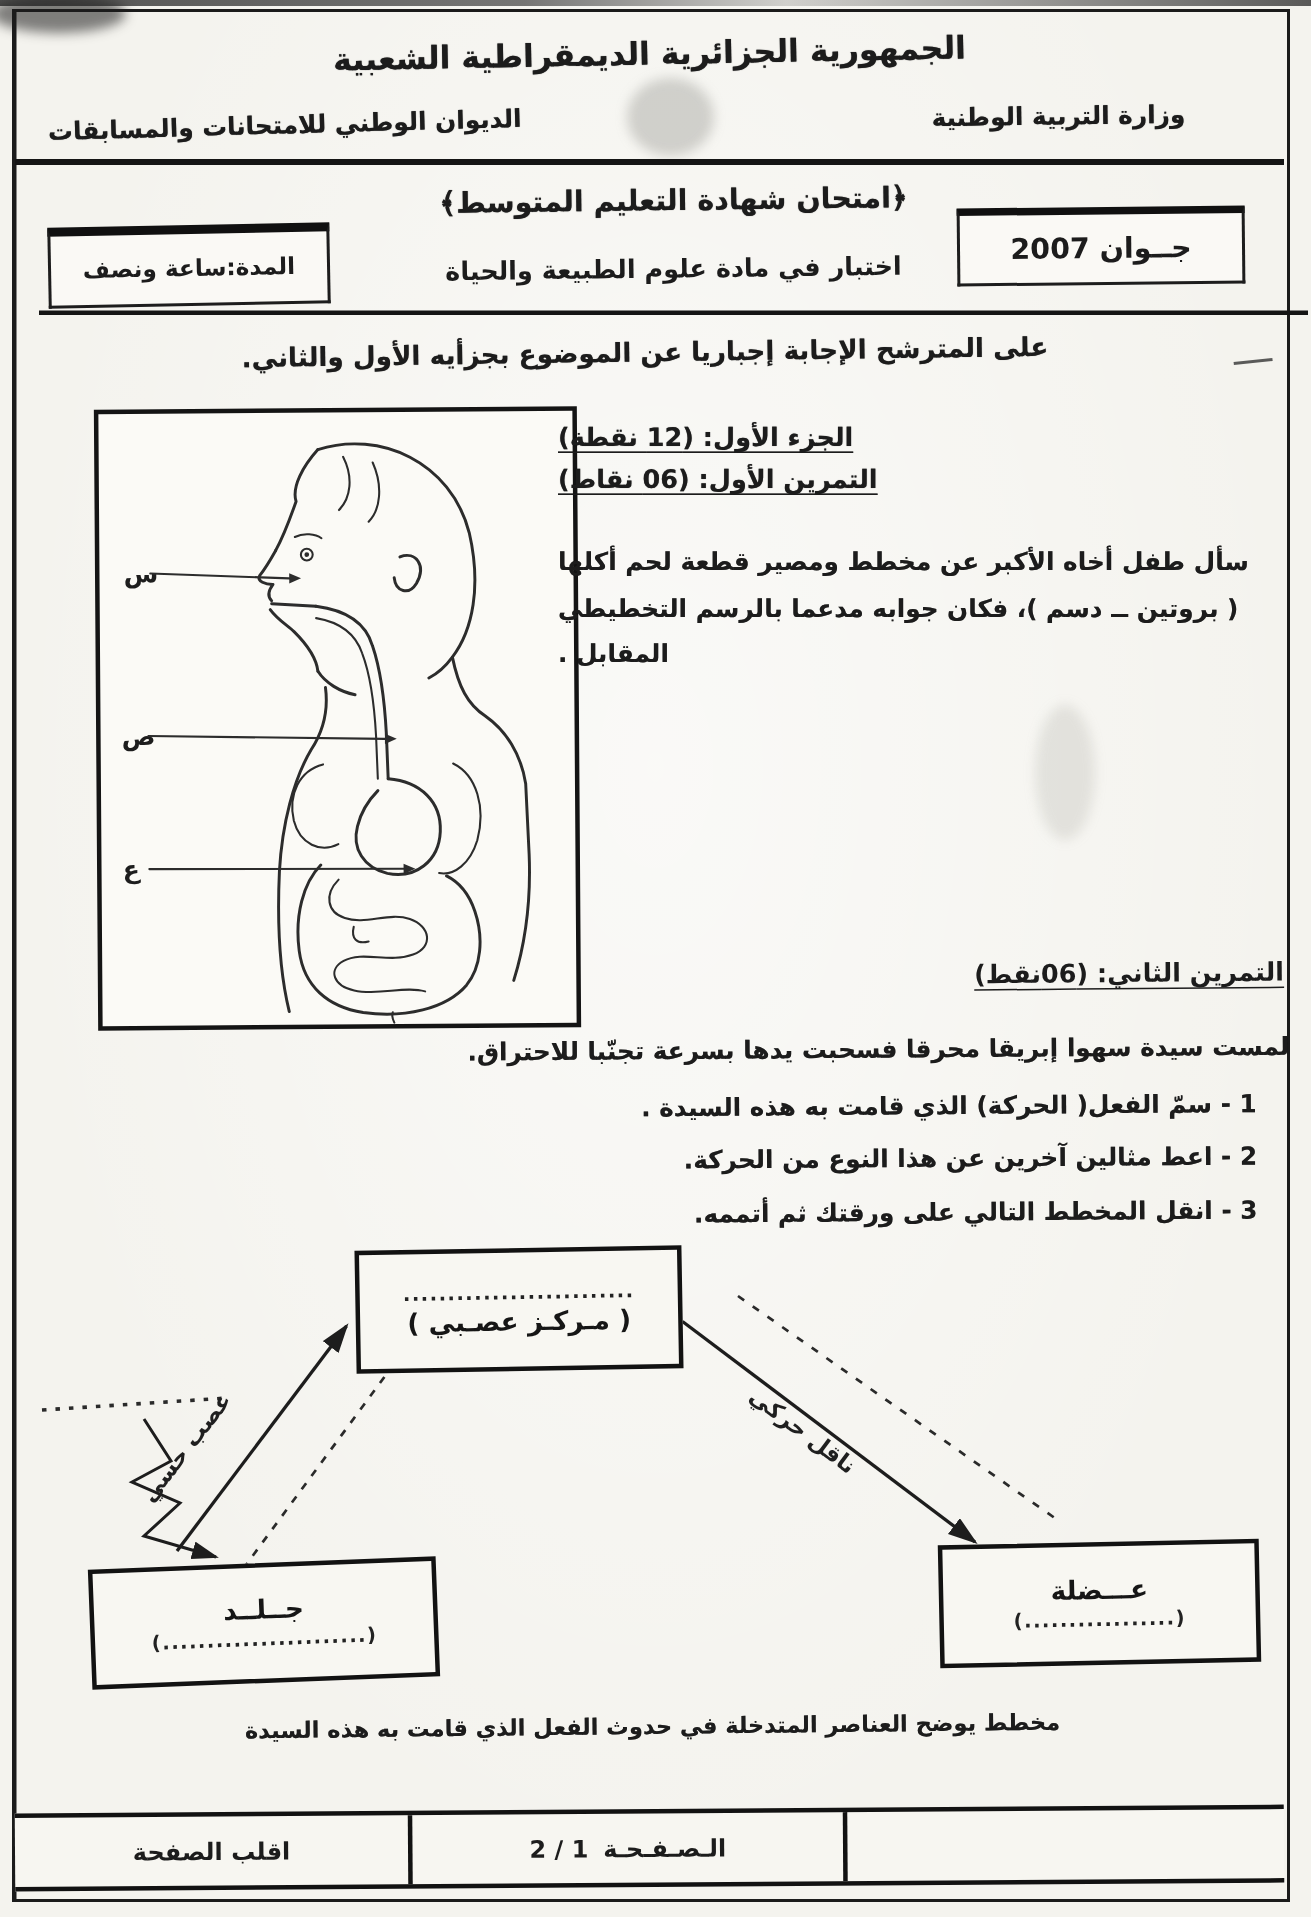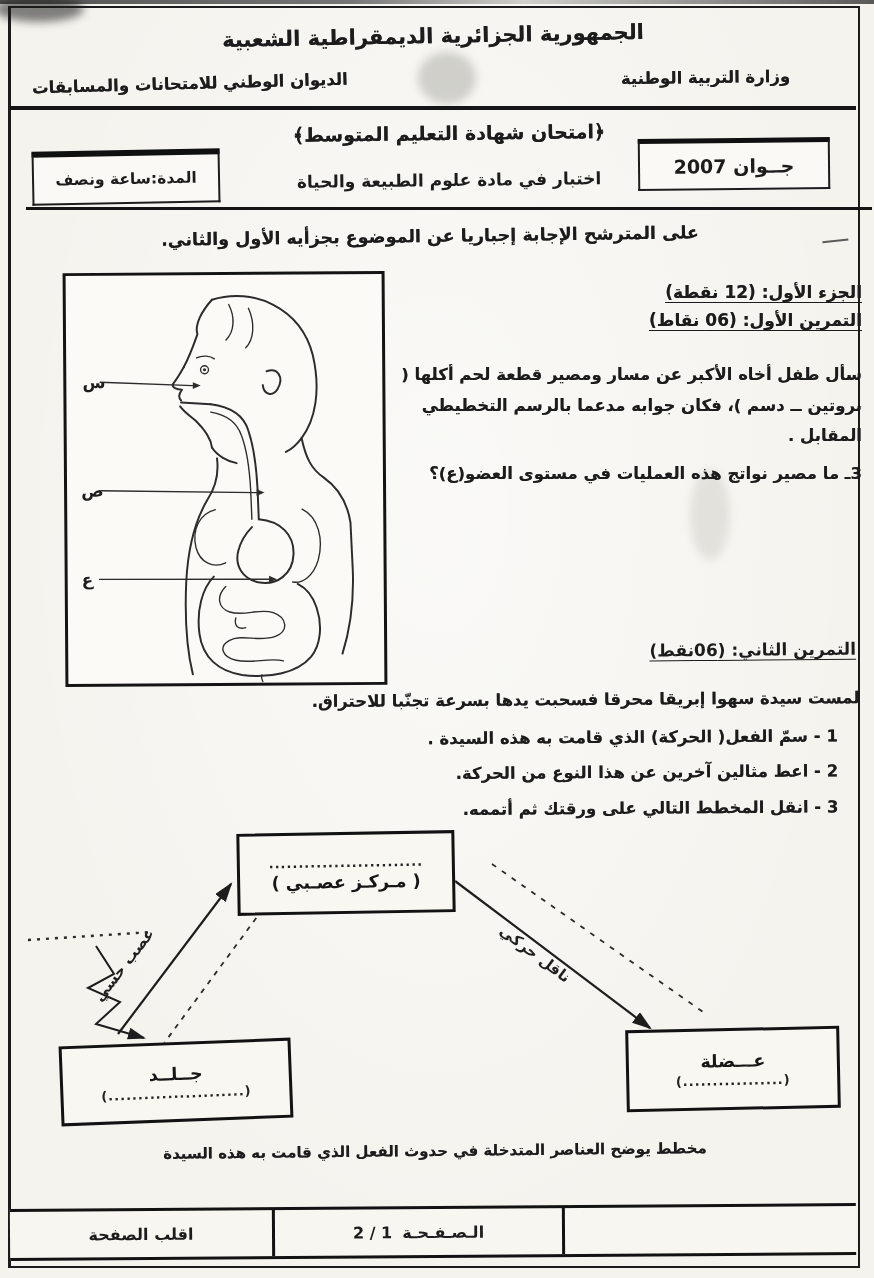--- a/index.html
+++ b/index.html
@@ -57,21 +57,21 @@
     border-bottom:2px solid #333;transform:rotate(-6deg);opacity:.8;}
 
   
   .figure-box{position:absolute;left:64px;top:272px;width:322px;height:414px;
     border:3px solid #141414;background:#fbfaf6;transform:rotate(-.4deg);}
   .figure-box svg{display:block;width:100%;height:100%;}
   .fig-stroke{fill:none;stroke:#2c2c2c;stroke-width:2;stroke-linecap:round;stroke-linejoin:round;}
   .fig-thin{fill:none;stroke:#2c2c2c;stroke-width:1.4;stroke-linecap:round;}
   .fig-label{font-size:17px;font-weight:bold;fill:#1d1d1d;}
 
-  .p1-col{position:absolute;left:396px;top:282px;width:466px;direction:rtl;text-align:right;}
+  .p1-col{position:absolute;left:372px;top:282px;width:466px;direction:rtl;text-align:left;}
   .sec-heading{font-size:17px;font-weight:bold;text-decoration:underline;
     text-underline-offset:4px;margin:0 0 8px 0;text-shadow:0 0 .5px rgba(0,0,0,.6);}
   .p1-col .gap{height:22px;}
   .para{font-size:16.5px;font-weight:bold;line-height:1.85;margin:0 0 8px 0;
     text-shadow:0 0 .4px rgba(0,0,0,.5);}
   .q{font-size:16.5px;font-weight:bold;line-height:1.75;margin:7px 0;
     text-shadow:0 0 .4px rgba(0,0,0,.5);}
 
   
   .ex2-heading{position:absolute;right:18px;top:640px;width:300px;direction:rtl;
@@ -178,22 +178,21 @@
         <path class="fig-thin" d="M32 308 L204 309"></path>
         <polygon points="204,305.5 212,309 204,312.5" fill="#2c2c2c"></polygon>
       </g>
     </svg>
   </div>
 
   <div class="p1-col">
     <p class="sec-heading">الجزء الأول: (12 نقطة)</p>
     <p class="sec-heading">التمرين الأول: (06 نقاط)</p>
     <div class="gap"></div>
-    <p class="para">سأل طفل أخاه الأكبر عن مسار ومصير قطعة لحم أكلها ( بروتين ــ دسم )، فكان جوابه مدعما بالرسم التخطيطي المقابل .</p>
-    <p class="q">3ـ ما مصير نواتج هذه العمليات في مستوى العضو(ع)؟</p>
+    <p class="para">سأل طفل أخاه الأكبر عن مخطط ومصير قطعة لحم أكلها ( بروتين ــ دسم )، فكان جوابه مدعما بالرسم التخطيطي المقابل .</p>
   </div>
 
   <div class="ex2-heading">التمرين الثاني: (06نقط)</div>
   <div class="ex2-block">
     <p class="para">لمست سيدة سهوا إبريقا محرقا فسحبت يدها بسرعة تجنّبا للاحتراق.</p>
     <p class="q">1 - سمّ الفعل( الحركة) الذي قامت به هذه السيدة .</p>
     <p class="q">2 - اعط مثالين آخرين عن هذا النوع من الحركة.</p>
     <p class="q">3 - انقل المخطط التالي على ورقتك ثم أتممه.</p>
   </div>
 

